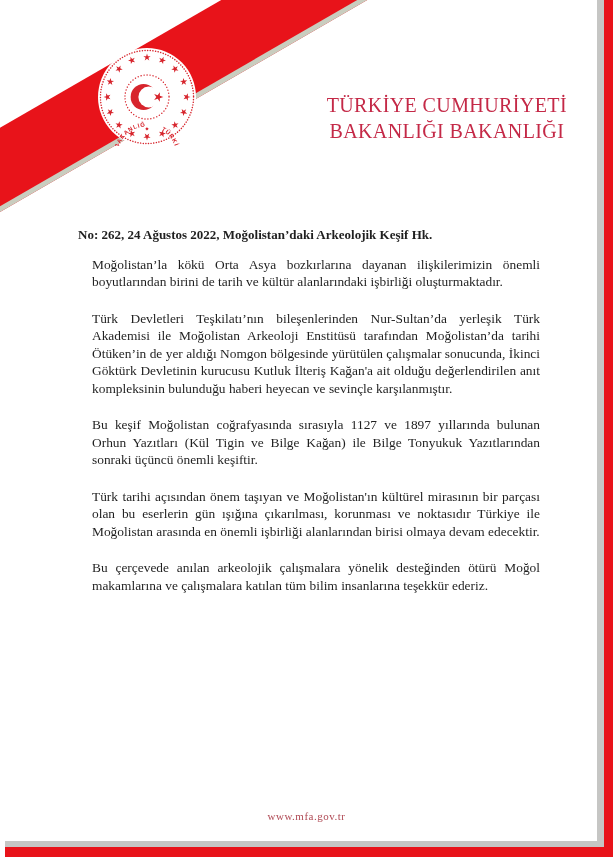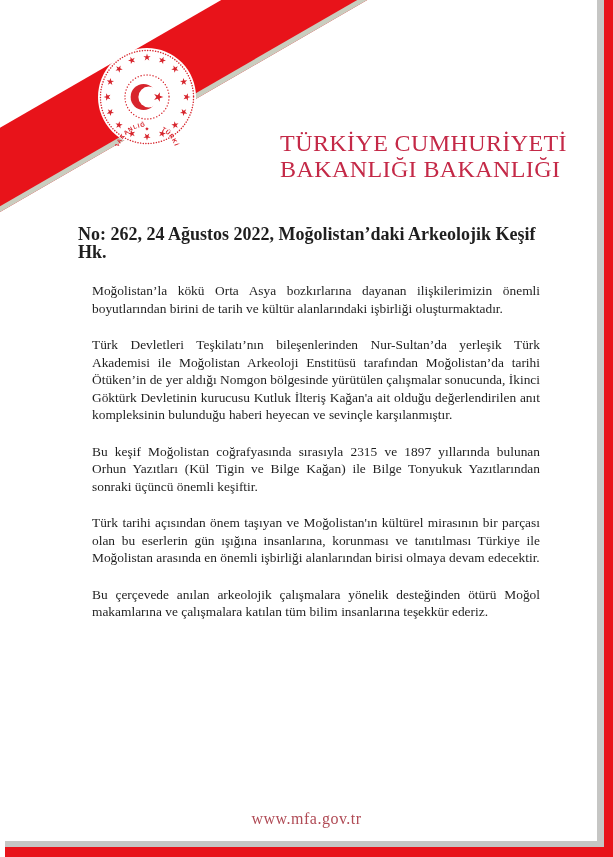--- a/index.html
+++ b/index.html
@@ -10,39 +10,39 @@
   }
   
   .ribbon {
     position:absolute; left:-240px; top:41px; width:800px; height:68px;
     background:#e8131a; border-bottom:5px solid #c9cdbf;
     transform:rotate(-30deg);
   }
   .seal { position:absolute; left:98px; top:48px; width:98px; height:98px; }
   
   .ministry-title {
-    position:absolute; top:92px; right:46px; text-align:left;
-    color:#c42947; font-size:24px; line-height:26px; letter-spacing:0.4px;
-    font-weight:400; white-space:nowrap;margin-top:38px;
+    position:absolute; top:92px; right:46px; text-align:center;
+    color:#c42947; font-size:20px; line-height:26px; letter-spacing:0.4px;
+    font-weight:400; white-space:nowrap;
   }
   
   .stripe-right-red  { position:absolute; top:0; right:0;   width:9px;  bottom:0;    background:#e8131a; }
   .stripe-right-gray { position:absolute; top:0; right:9px; width:7px;  bottom:10px; background:#c6c6c4; }
   .stripe-bottom-red { position:absolute; left:5px; right:0;   height:10px; bottom:0;    background:#e8131a; }
   .stripe-bottom-gray{ position:absolute; left:5px; right:9px; height:6px;  bottom:10px; background:#c6c6c4; }
   
   .doc {
     position:absolute; left:78px; top:226px; width:462px;
     color:#1f1f1f; font-size:13.4px; line-height:17.5px;
   }
-  .doc-subject { font-weight:700; font-size:18px; margin:0 0 21px 0; }
+  .doc-subject { font-weight:700; font-size:13px; margin:0 0 12px 0; }
   .doc p { margin:0 0 19px 14px; text-align:justify; }
   .footer {
     position:absolute; left:0; right:0; top:810px; text-align:center;
-    color:#b04a55; font-size:16px; letter-spacing:0.5px;
+    color:#b04a55; font-size:11px; letter-spacing:0.5px;
   }
 </style>
 </head>
 <body>
 
 <div class="page">
 
   <div class="ribbon"></div>
 
   <svg class="seal" viewBox="0 0 100 100">
@@ -84,22 +84,22 @@
 
   <div class="ministry-title">
     <div>TÜRKİYE CUMHURİYETİ</div>
     <div>BAKANLIĞI BAKANLIĞI</div>
   </div>
 
   <div class="doc">
     <div class="doc-subject">No: 262, 24 Ağustos 2022, Moğolistan’daki Arkeolojik Keşif Hk.</div>
     <p>Moğolistan’la kökü Orta Asya bozkırlarına dayanan ilişkilerimizin önemli boyutlarından birini de tarih ve kültür alanlarındaki işbirliği oluşturmaktadır.</p>
     <p>Türk Devletleri Teşkilatı’nın bileşenlerinden Nur-Sultan’da yerleşik Türk Akademisi ile Moğolistan Arkeoloji Enstitüsü tarafından Moğolistan’da tarihi Ötüken’in de yer aldığı Nomgon bölgesinde yürütülen çalışmalar sonucunda, İkinci Göktürk Devletinin kurucusu Kutluk İlteriş Kağan'a ait olduğu değerlendirilen anıt kompleksinin bulunduğu haberi heyecan ve sevinçle karşılanmıştır.</p>
-    <p>Bu keşif Moğolistan coğrafyasında sırasıyla 2315 ve 1897 yıllarında bulunan Orhun Yazıtları (Kül Tigin ve Bilge Kağan) ile Bilge Tonyukuk Yazıtlarından sonraki üçüncü önemli keşiftir.</p>
-    <p>Türk tarihi açısından önem taşıyan ve Moğolistan'ın kültürel mirasının bir parçası olan bu eserlerin gün ışığına insanlarına, korunması ve tanıtılması Türkiye ile Moğolistan arasında en önemli işbirliği alanlarından birisi olmaya devam edecektir.</p>
+    <p>Bu keşif Moğolistan coğrafyasında sırasıyla 1127 ve 1897 yıllarında bulunan Orhun Yazıtları (Kül Tigin ve Bilge Kağan) ile Bilge Tonyukuk Yazıtlarından sonraki üçüncü önemli keşiftir.</p>
+    <p>Türk tarihi açısından önem taşıyan ve Moğolistan'ın kültürel mirasının bir parçası olan bu eserlerin gün ışığına çıkarılması, korunması ve noktasıdır Türkiye ile Moğolistan arasında en önemli işbirliği alanlarından birisi olmaya devam edecektir.</p>
     <p>Bu çerçevede anılan arkeolojik çalışmalara yönelik desteğinden ötürü Moğol makamlarına ve çalışmalara katılan tüm bilim insanlarına teşekkür ederiz.</p>
   </div>
 
   <div class="footer">www.mfa.gov.tr</div>
 
   <div class="stripe-right-gray"></div>
   <div class="stripe-right-red"></div>
   <div class="stripe-bottom-gray"></div>
   <div class="stripe-bottom-red"></div>
 

